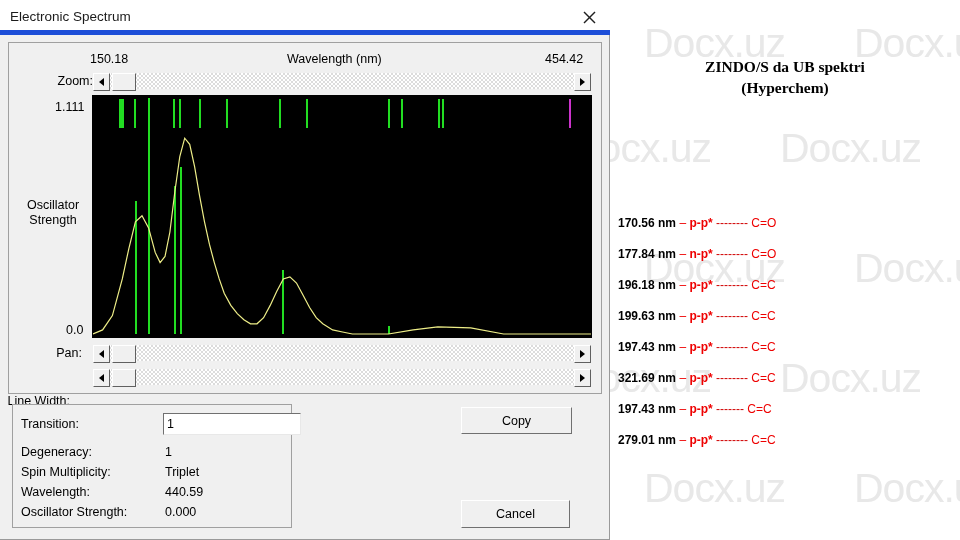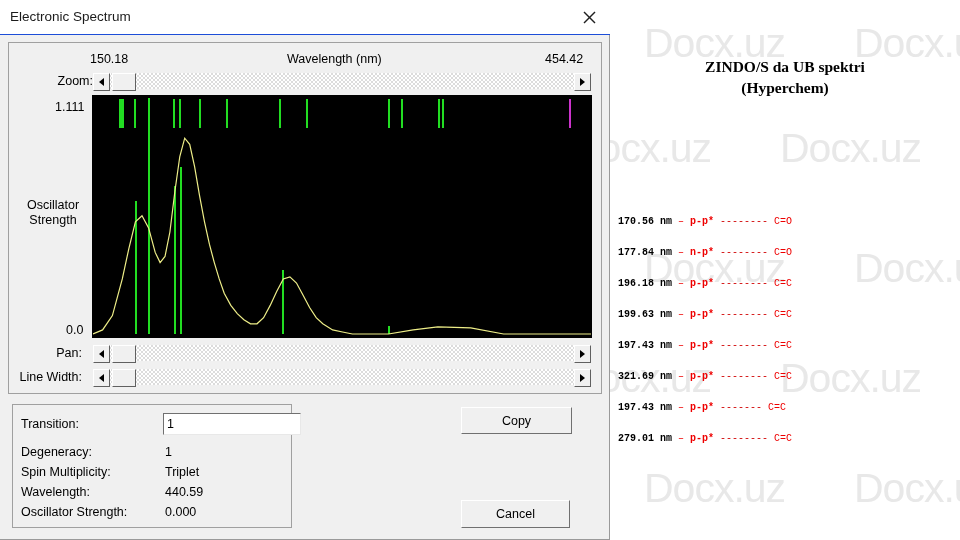--- a/index.html
+++ b/index.html
@@ -32,21 +32,21 @@
     width:610px;height:540px;
     background:#f0f0f0;
     border-right:1px solid #9a9a9a;
     border-bottom:1px solid #9a9a9a;
     box-sizing:border-box;
     z-index:2;
   }
   #titlebar{
     position:absolute;left:0;top:0;width:610px;height:35px;
     background:#ffffff;
-    border-bottom:1px solid #1d4ed8;
+    border-bottom:5px solid #1d4ed8;
     box-sizing:border-box;
   }
   #title-text{
     position:absolute;left:10px;top:9px;
     font-size:13.5px;color:#1b1b1b;
     font-family:"Liberation Sans", sans-serif;
   }
   #close-btn{
     position:absolute;right:4px;top:3px;width:34px;height:29px;
     display:flex;align-items:center;justify-content:center;
@@ -177,22 +177,22 @@
   #rp-title{
     position:absolute;left:0;top:56px;width:350px;
     text-align:center;
     font-family:"Liberation Serif", serif;
     font-weight:bold;
     font-size:15.5px;color:#000;
     line-height:21px;
   }
   .trans-row{
     position:absolute;left:8px;width:342px;
-    font-family:Liberation Mono, monospace;
-    font-size:10px;
+    font-family:Liberation Sans, sans-serif;
+    font-size:12px;
     white-space:nowrap;
   }
   .t-wl{color:#000;font-weight:bold;}
   .t-dash{color:#d00000;}
   .t-type{color:#ee0000;font-weight:bold;}
   .t-lead{color:#ee0000;letter-spacing:0px;}
   .t-bond{color:#ee0000;}
 </style>
 </head>
 <body>
@@ -295,21 +295,21 @@
           <span class="arrow arrow-l"></span>
         </div>
       <div class="sb-thumb" style="left:19px;"></div>
       <div class="sb-btn" style="left:481px;">
           <span class="arrow arrow-r"></span>
         </div>
     </div>
   </div>
 
   <div class="sb-row" style="left:14px;top:368px;width:578px;">
-    <div class="sb-label" style="right:510px;">Line Width:</div>
+    <div class="sb-label" style="right:522px;margin-top:24px;">Line Width:</div>
     <div class="sb-track" style="left:78px;width:500px;">
       <div class="sb-btn" style="left:0;">
           <span class="arrow arrow-l"></span>
         </div>
       <div class="sb-thumb" style="left:19px;"></div>
       <div class="sb-btn" style="left:481px;">
           <span class="arrow arrow-r"></span>
         </div>
     </div>
   </div>

